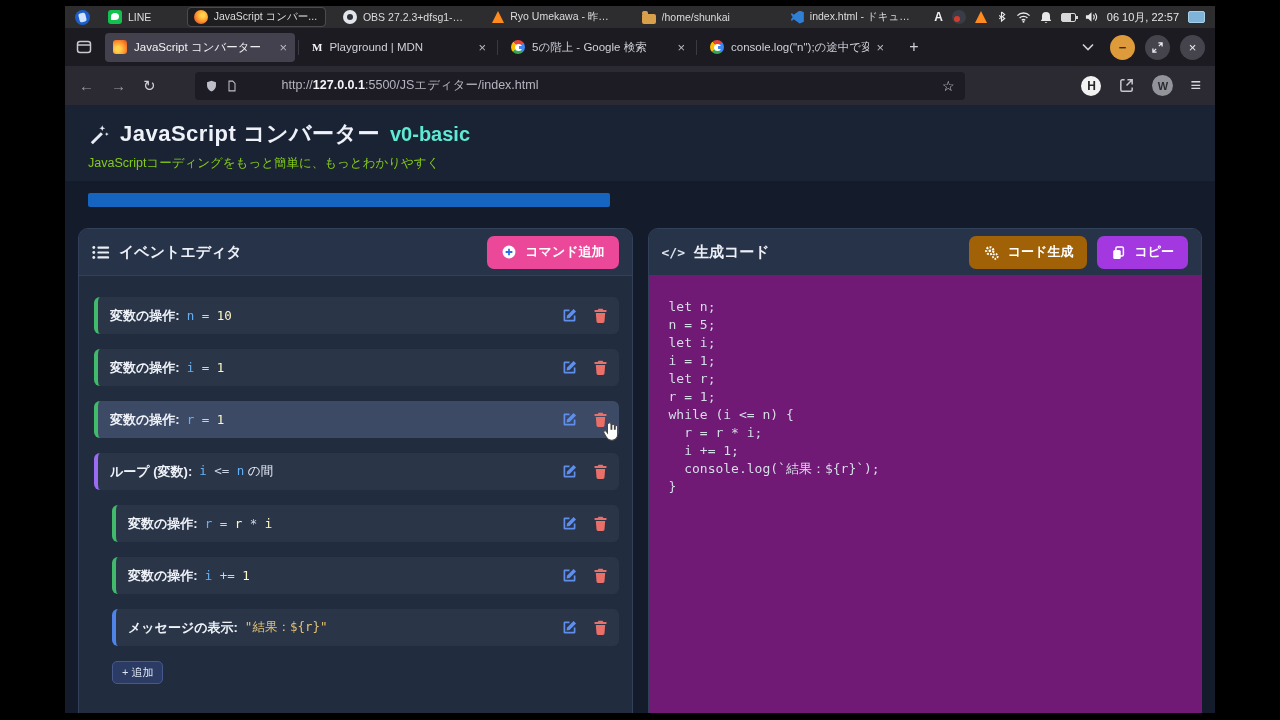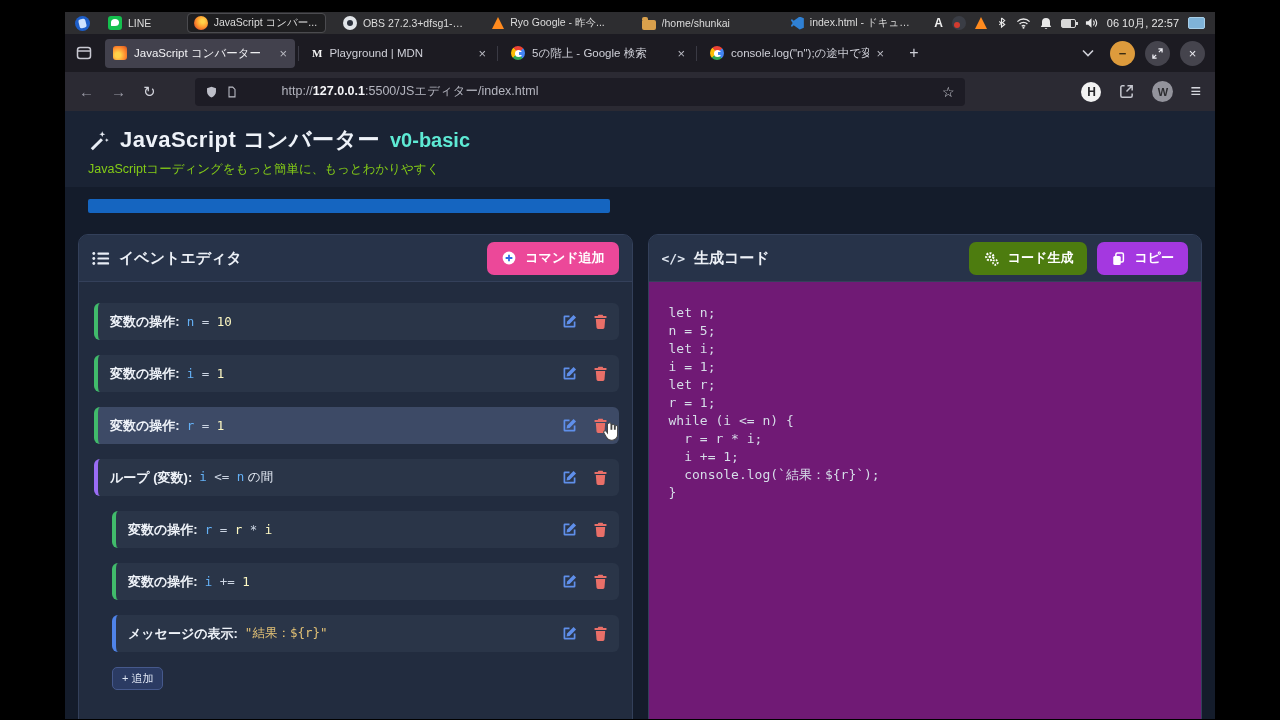--- a/index.html
+++ b/index.html
@@ -1,19 +1,19 @@
 <!DOCTYPE html>
 <html><head>
 <meta charset="utf-8">
 <style>
   * { box-sizing: border-box; margin: 0; padding: 0; }
   html,body { width:1280px; height:720px; background:#000; overflow:hidden;
     font-family:"Liberation Sans","DejaVu Sans",sans-serif; }
   .screen { position:relative; width:1280px; height:720px; background:#000; }
-  .desktop { position:absolute; left:65px; top:12px; width:1150px; height:707px;
+  .desktop { position:absolute; left:65px; top:6px; width:1150px; height:707px;
     display:flex; flex-direction:column; background:#141c2b; }
 
   
   .taskbar { height:22px; flex:none; background:#2d2d30; display:flex; align-items:center;
     padding:0 10px; gap:12px; color:#dcdcdc; font-size:10.5px; }
   .appmenu { width:15px; height:15px; border-radius:50%; background:#1d5ec9; position:relative; flex:none; }
   .appmenu::after { content:""; position:absolute; left:4px; top:3px; width:7px; height:9px;
     background:#cfe3ff; border-radius:2px; transform:rotate(-14deg); }
   #taskbar-windows { display:flex; align-items:center; gap:12px; min-width:0; }
   .tb-win { display:flex; align-items:center; gap:6px; width:138px; height:18px;
@@ -104,21 +104,21 @@
   .panel { flex:1; height:528px; background:#232e42; border:1px solid #33405a; border-radius:10px;
     overflow:hidden; display:flex; flex-direction:column; }
   .panel-hd { height:47px; flex:none; display:flex; align-items:center; justify-content:space-between;
     padding:0 13px; background:#273349; border-bottom:1px solid #34405a; }
   .panel-hd-left { display:flex; align-items:center; gap:9px; font-size:15px; font-weight:bold; color:#edf1f7; }
   .code-glyph { font-family:"DejaVu Sans Mono",monospace; font-size:13px; font-weight:bold; color:#dfe6f0; }
   .hd-btns { display:flex; gap:10px; }
   .btn { height:33px; border-radius:7px; display:flex; align-items:center; gap:8px; padding:0 14px;
     font-size:13px; font-weight:bold; color:#fff; border:none; }
   .btn-blue { background:#ec4899; }
-  .btn-green { background:#4d7c0f; }
+  .btn-green { background:#a16207; }
   .btn-purple { background:#a438e0; }
 
   .editor-body { flex:1; padding:21px 13px 0 15px; background:#222c3f; }
   .ev-row { height:37px; margin-bottom:15px; background:#2a3548; border-radius:6px; display:flex;
     align-items:center; padding:0 10px 0 12px; border-left:4px solid transparent;justify-content:center; }
   .b-green { border-left-color:#41bb6b; }
   .b-purple { border-left-color:#9a6cf5; }
   .b-blue { border-left-color:#4f83e8; }
   .ev-row.indent { margin-left:18px; }
   .ev-row.hl { background:#3d4a66; }
@@ -154,21 +154,21 @@
           <div class="tb-win active">
             <span class="tbic firefox-icon"></span>
             <span class="tb-label">JavaScript コンバー...</span>
           </div>
           <div class="tb-win">
             <span class="tbic obs-icon"></span>
             <span class="tb-label">OBS 27.2.3+dfsg1-1 ...</span>
           </div>
           <div class="tb-win">
             <span class="tbic vlc-icon"></span>
-            <span class="tb-label">Ryo Google - 昨今...</span>
+            <span class="tb-label">Ryo Umekawa - 昨今...</span>
           </div>
           <div class="tb-win">
             <span class="tbic folder-icon"></span>
             <span class="tb-label">/home/shunkai</span>
           </div>
           <div class="tb-win">
             <span class="tbic vscode-icon"></span>
             <span class="tb-label">index.html - ドキュメ...</span>
           </div>
         </div>

